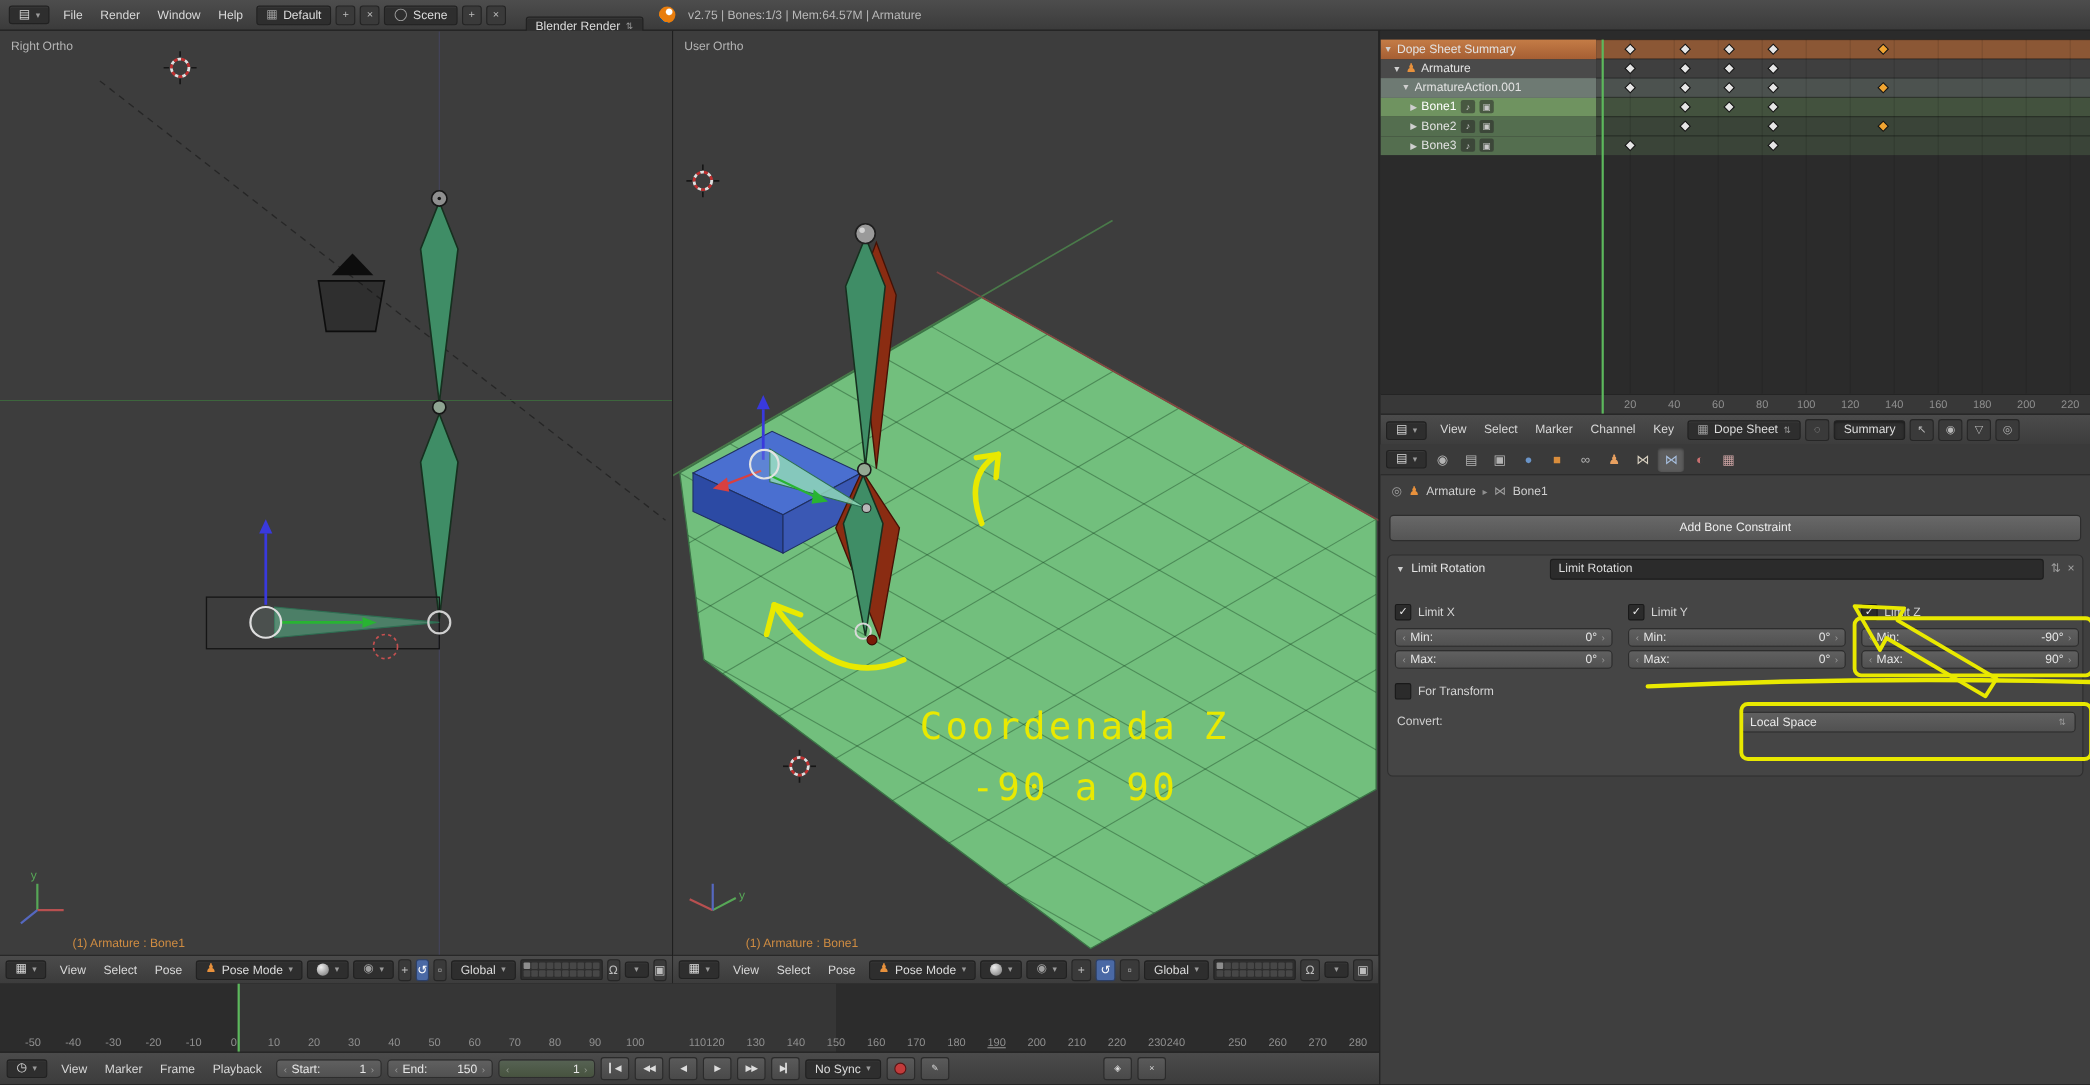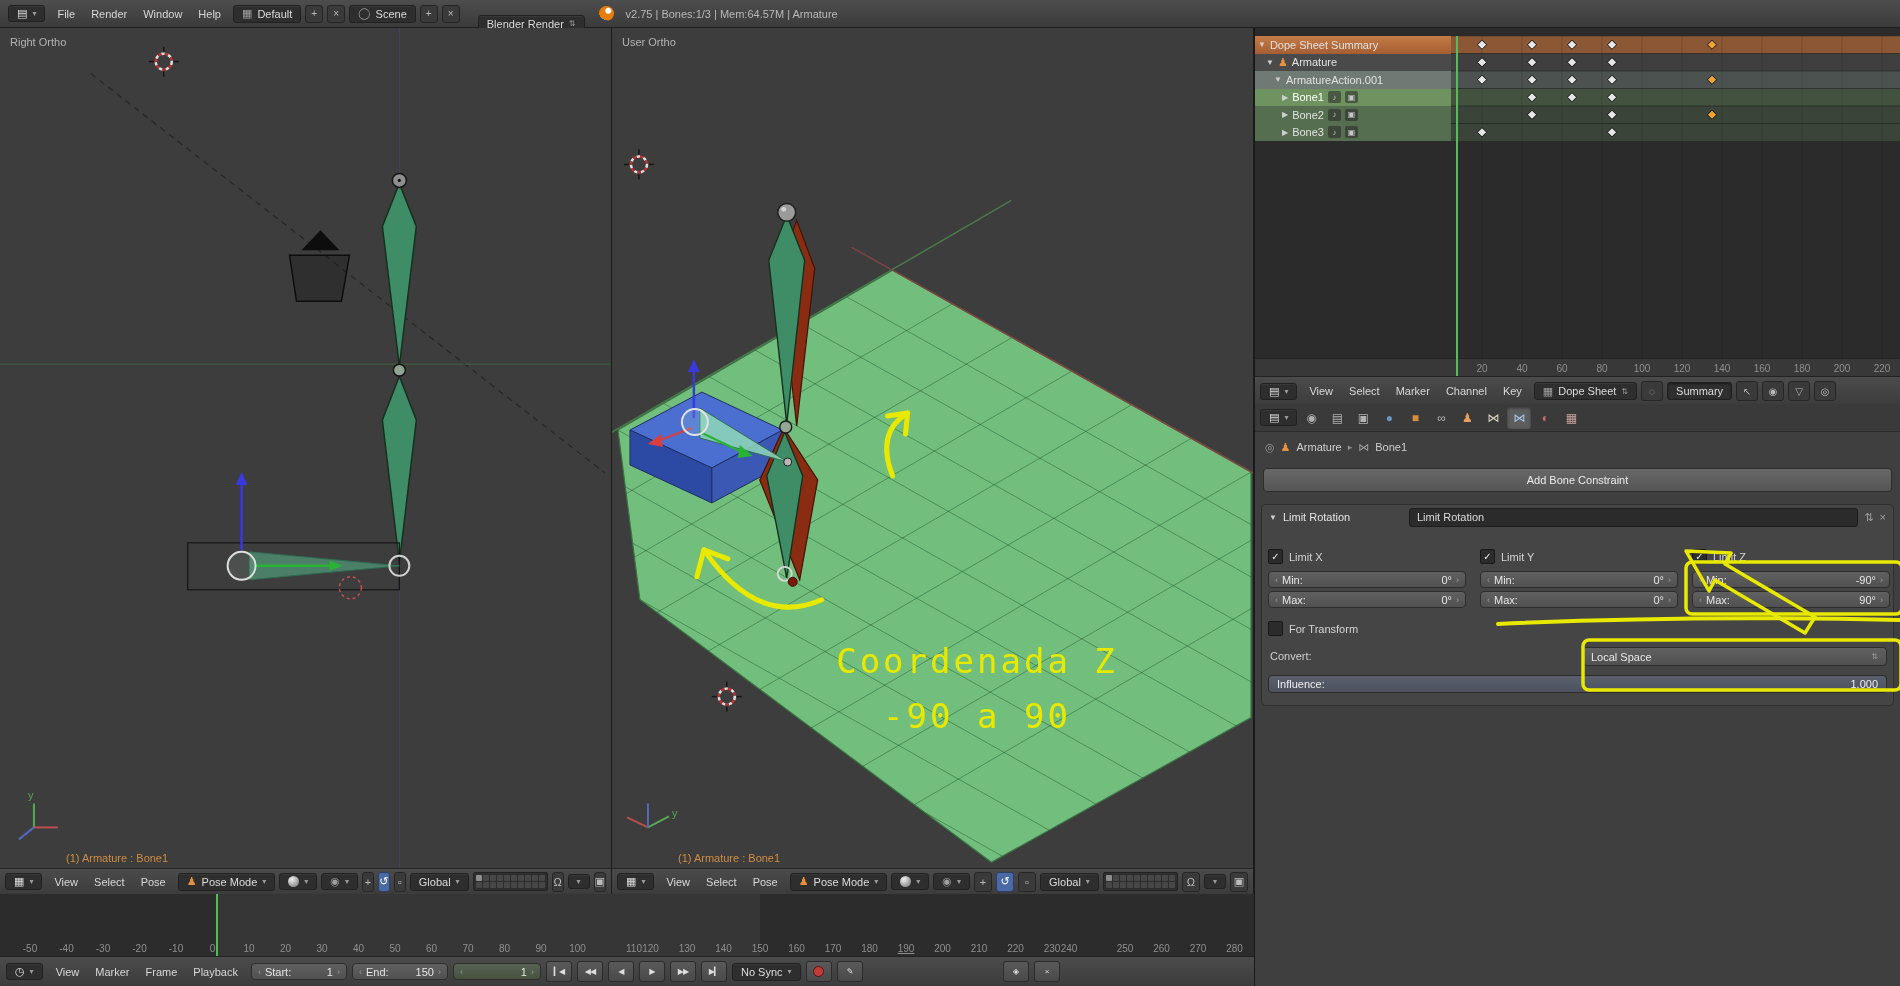--- a/index.html
+++ b/index.html
@@ -776,24 +776,20 @@
 
         <div class="ftrow">
           <span class="cb"></span>
           <span>For Transform</span>
         </div>
         <div class="convlabel">Convert:</div>
         <div class="convdd">
             <span>Local Space</span>
             <span class="ddarr" style="margin-left:auto;">⇅</span>
           </div>
-        <div class="slider">
-            <span>Influence:</span>
-            <span class="val">1.000</span>
-          </div>
       </div>
     </div>
   </div>
 
   <svg class="overlay" viewBox="0 0 1900 986">
     <g stroke="#e9e900" stroke-width="3.5" fill="none" stroke-linejoin="round" stroke-linecap="round">
       <path d="M1686,551 L1709,591 L1715,580 L1805,633 L1815,617 L1725,564 L1731,553 Z"></path>
       <rect x="1686" y="562" width="216" height="52" rx="6"></rect>
       <path d="M1498,624 Q1690,615 1900,620" stroke-width="4"></path>
       <rect x="1583" y="640" width="318" height="50" rx="6"></rect>

